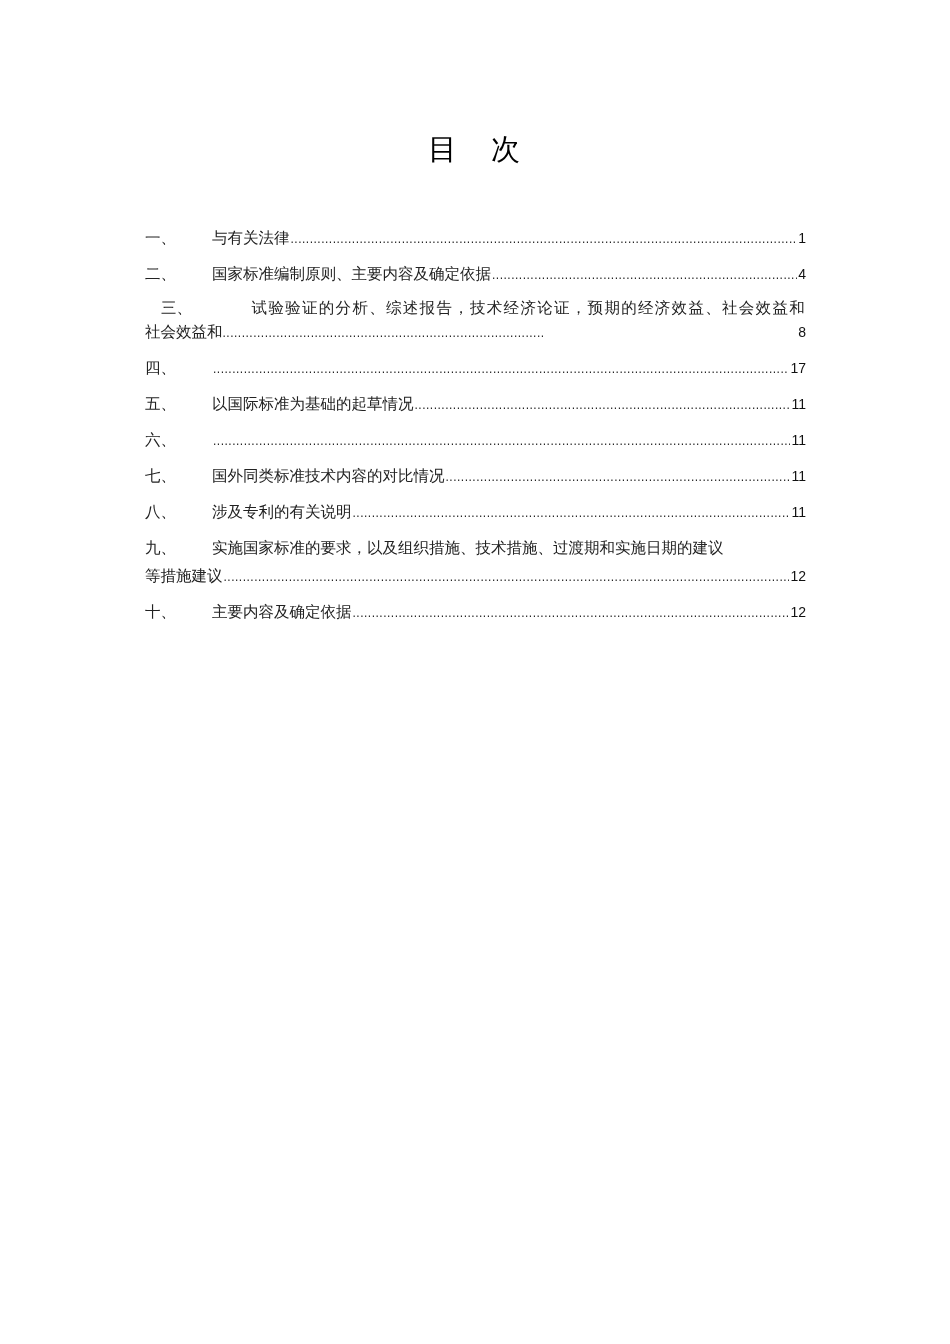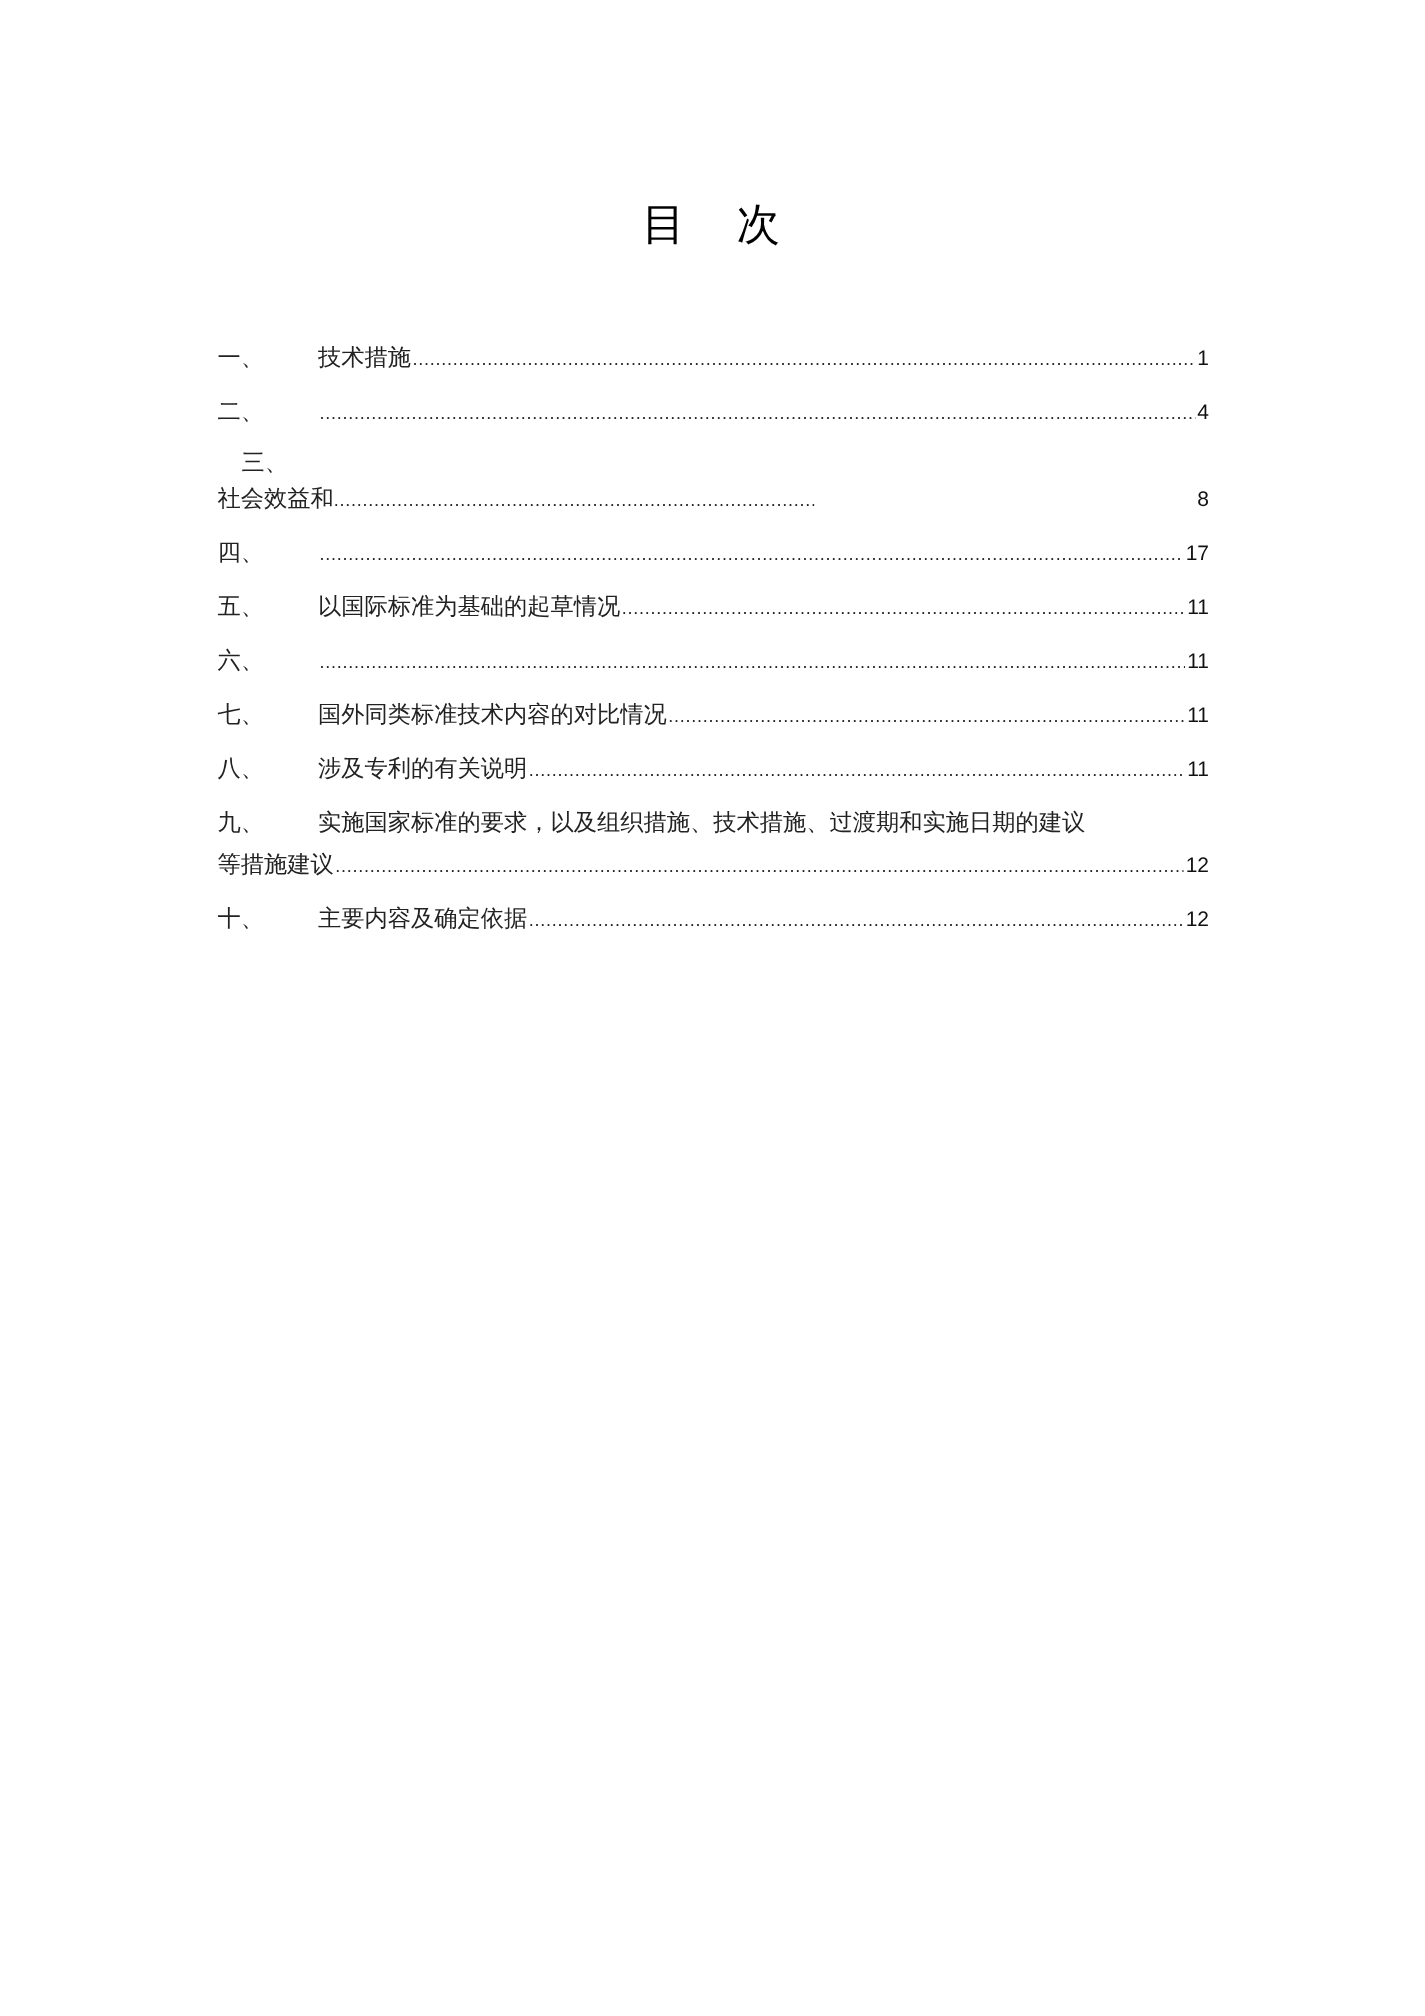--- a/index.html
+++ b/index.html
@@ -108,37 +108,39 @@
 
   <div class="title">
     <span>目</span><span class="gap"></span><span>次</span>
   </div>
 
   <div class="toc">
 
     <div class="entry" style="margin-bottom:12px;">
       <div class="line">
         <span class="num">一、</span>
-        <span class="label">技术措施</span>
+        <span class="label">与有关法律</span>
         <span class="leader"></span>
         <span class="page-num">1</span>
       </div>
     </div>
 
     <div class="entry" style="margin-bottom:10px;">
       <div class="line">
         <span class="num">二、</span>
+        <span class="label">国家标准编制原则、主要内容及确定依据</span>
         <span class="leader"></span>
         <span class="page-num">4</span>
       </div>
     </div>
 
     <div class="entry" style="margin-bottom:12px;">
       <div class="first-line">
         <span class="num indent-num">三、</span>
+        <span class="label" style="letter-spacing:1.3px;">试验验证的分析、综述报告，技术经济论证，预期的经济效益、社会效益和</span>
       </div>
       <div class="line">
         <span class="label">社会效益和</span>
         <span class="short-leader"></span>
         <span class="spacer"></span>
         <span class="page-num">8</span>
       </div>
     </div>
 
     <div class="entry" style="margin-bottom:12px;">

